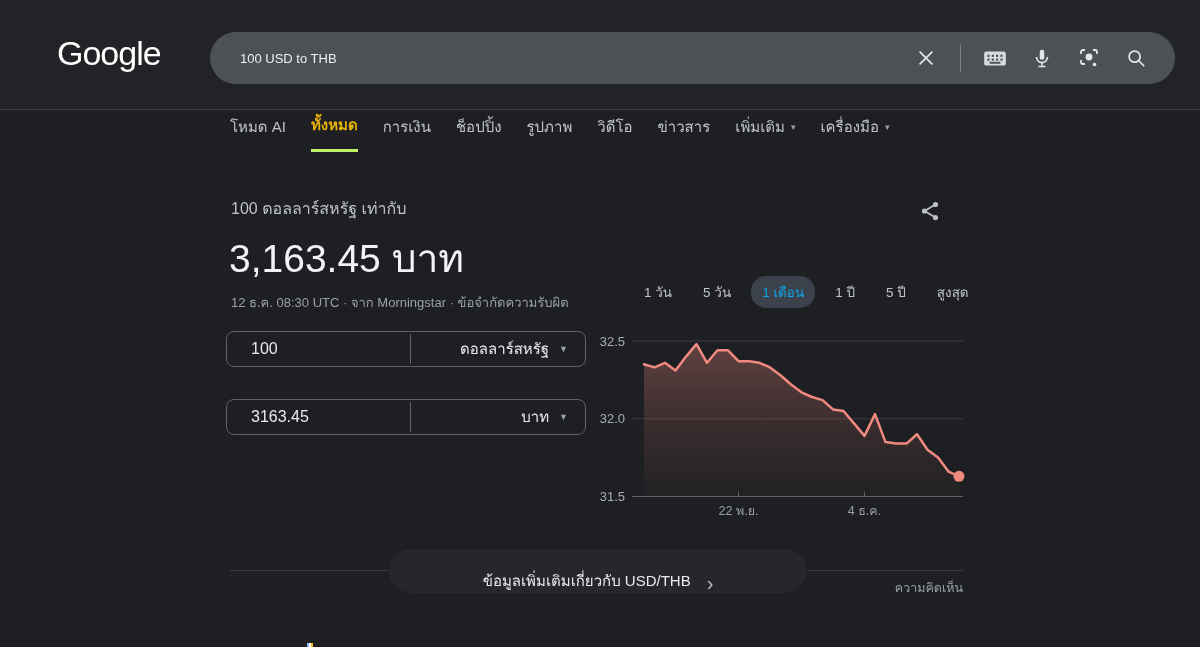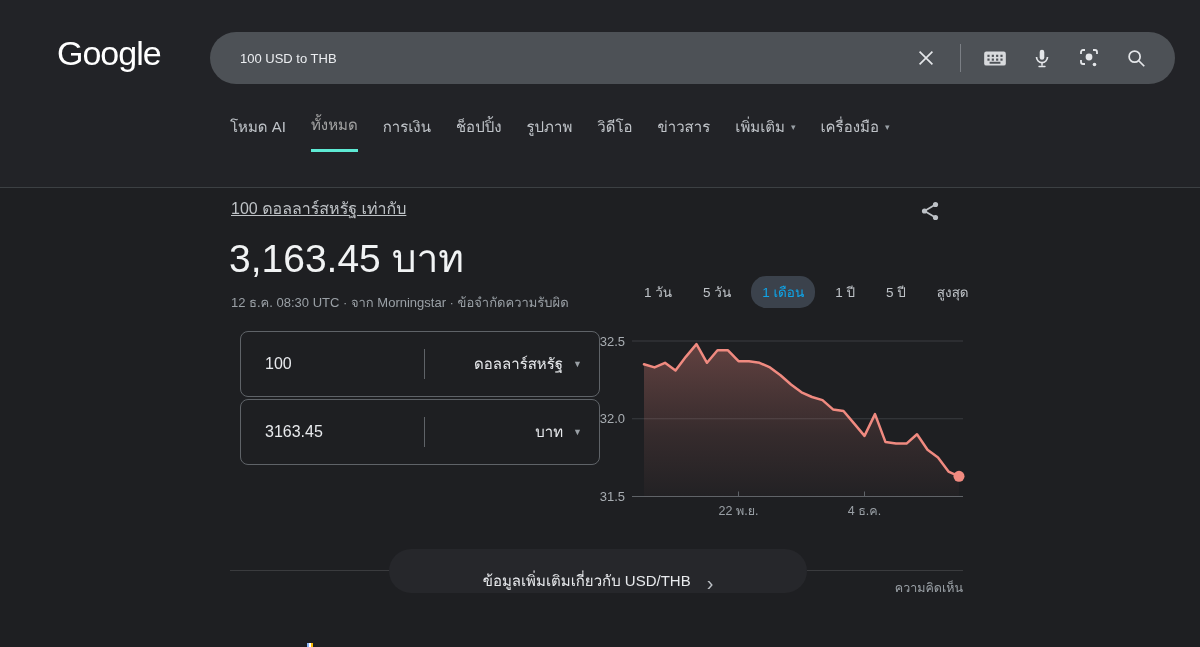--- a/index.html
+++ b/index.html
@@ -6,21 +6,21 @@
   html,body { width:1200px; height:647px; }
   body {
     position: relative;
     background: #1e1f22;
     font-family: "Liberation Sans", "DejaVu Sans", sans-serif;
     color: #e8eaed;
     overflow: hidden;
   }
   
   .header {
-    position:absolute; left:0; top:0; width:1200px; height:188px;
+    position:absolute; left:0; top:0; width:1200px; height:110px;
     background:#222327; border-bottom:1px solid #3c4043;
   }
   .logo {
     position:absolute; left:57px; top:34px;
     font-size:34px; font-weight:500; color:#ffffff; letter-spacing:-1px;
   }
   .searchbar {
     position:absolute; left:210px; top:32px; width:965px; height:52px;
     background:#4d5156; border-radius:26px;
     display:flex; align-items:center;
@@ -32,29 +32,29 @@
   }
   .sicons { display:flex; align-items:center; gap:21px; margin-right:26px; }
   .sicons .ibtn { display:flex; align-items:center; justify-content:center; width:26px; height:26px; cursor:pointer; }
   .vdiv { width:1px; height:28px; background:#7b7f85; }
   
   .tabs { position:absolute; left:230px; top:113px; display:flex; gap:25px; }
   .tab {
     font-size:15px; color:#bfc3c8; padding-bottom:12px;
     display:flex; align-items:center; gap:6px; cursor:pointer;justify-content:center;
   }
-  .tab.active { color:#a3a3a3; font-weight:400; border-bottom:3px solid #5eead4; }
+  .tab.active { color:#eab308; font-weight:700; border-bottom:3px solid #bef264; }
   .caret { font-size:9px; color:#9aa0a6; }
   
-  .sub-heading { position:absolute; left:231px; top:196px; font-size:16px; color:#bfc3c7;text-decoration:underline; }
+  .sub-heading { position:absolute; left:231px; top:196px; font-size:16px; color:#bfc3c7; }
   .big-value   { position:absolute; left:229px; top:227px; font-size:39px; font-weight:400; color:#f1f3f4; }
   .attribution { position:absolute; left:231px; top:292px; font-size:13px; color:#9aa0a6; }
   .share-btn   { position:absolute; left:918px; top:199px; width:28px; height:28px; cursor:pointer; }
   .conv-box {
-    position:absolute; left:240px; width:360px; height:66px;
+    position:absolute; left:226px; width:360px; height:36px;
     border:1px solid #5f6368; border-radius:8px;
     display:flex; align-items:center;gap:48px;
   }
   .conv-box.from { top:331px; }
   .conv-box.to   { top:399px; }
   .amount {
     width:135px; padding-left:24px; font-size:16px; color:#e8eaed;
     background:transparent; border:none; outline:none; font-family:inherit;
   }
   .conv-div { width:1px; height:30px; background:#5f6368; }

